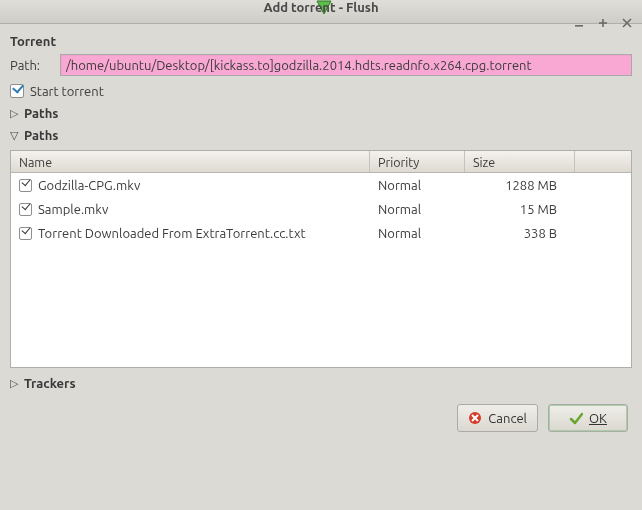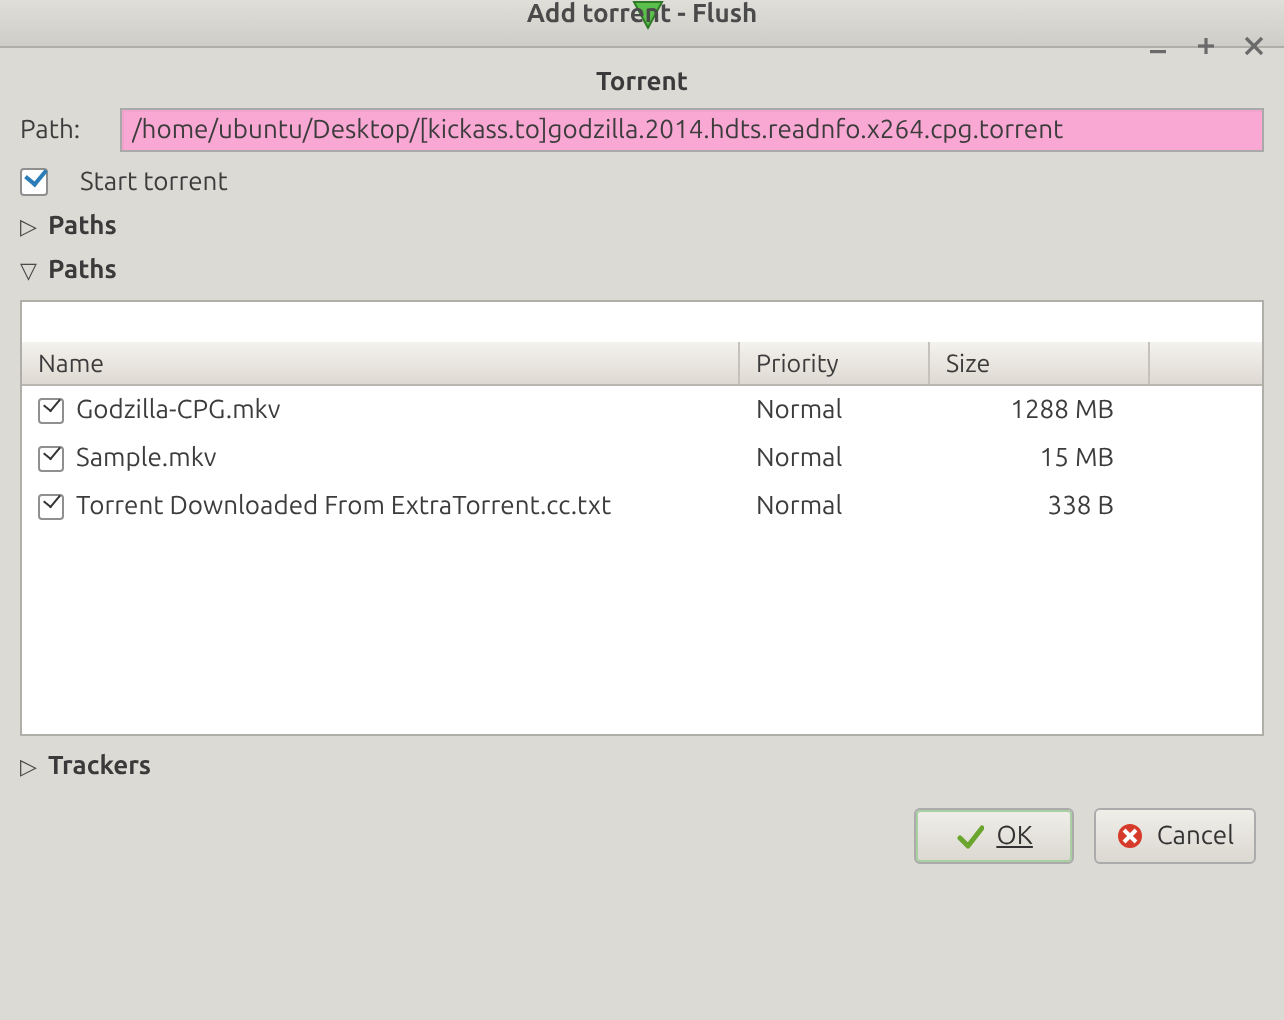--- a/index.html
+++ b/index.html
@@ -50,21 +50,20 @@
     font-size: 14px;
     line-height: 1;
   }
   .content {
     padding: 6px 10px 10px 10px;
   }
   .section-title {
     font-weight: bold;
     color: #3a3a3a;
     margin: 4px 0 6px 0;
-    text-align: center;
   }
   .form-row {
     display: flex;
     align-items: center;
     gap: 6px;
     margin: 4px 0;
   }
   .form-row .label {
     width: 44px;
     text-align: left;
@@ -78,21 +77,21 @@
     padding: 2px 5px;
     font-family: inherit;
     font-size: 13px;
     color: #3c3c3c;
     box-shadow: inset 1px 1px 0 rgba(0,0,0,0.03);
     outline: none;
   }
   .checkbox-row {
     display: flex;
     align-items: flex-end;
-    gap: 16px;
+    gap: 6px;
     margin: 8px 0 0 0;
   }
   .chk {
     width: 14px; height: 14px;
     border: 1px solid #8f8f8f;
     background: #fff;
     border-radius: 2px;
     position: relative;
     display: inline-block;
     cursor: pointer;
@@ -132,21 +131,20 @@
     height: 218px;
     display: flex;
     flex-direction: column;
     overflow: hidden;
   }
   .files-header {
     height: 22px;
     background: linear-gradient(#f4f2ee, #ded9d2);
     border-bottom: 1px solid #b9b6af;
     display: flex;
-    margin-top: 20px;
   }
   .col {
     border-right: 1px solid #c5c2bb;
     display: flex;
     align-items: center;
     padding: 0 8px;
     color: #3c3c3c;
     font-size: 12.5px;
   }
   .col.name { flex: 1; }
@@ -326,33 +324,33 @@
       </div>
     </div>
   </div>
 
   <div class="expander" style="">
     <span class="tri closed"></span>
     <span>Trackers</span>
   </div>
 
   <div class="button-bar">
-    <button class="btn default" type="button">
-      <span class="bicon">
-        <svg width="14" height="14" viewBox="0 0 14 14">
-          <polyline points="2,8 6,12 13,3" fill="none" stroke="#6aa52d" stroke-width="2.5" stroke-linecap="round" stroke-linejoin="round"></polyline>
-        </svg>
-      </span>
-      <span style="text-decoration: underline; text-decoration-color:#333;"><span style="text-decoration:underline">OK</span></span>
-    </button>
     <button class="btn" type="button">
       <span class="bicon">
         <svg width="14" height="14" viewBox="0 0 14 14">
           <circle cx="7" cy="7" r="6" fill="#d63a2a"></circle>
           <line x1="4" y1="4" x2="10" y2="10" stroke="#fff" stroke-width="2"></line>
           <line x1="10" y1="4" x2="4" y2="10" stroke="#fff" stroke-width="2"></line>
         </svg>
       </span>
       <span>Cancel</span>
     </button>
+    <button class="btn default" type="button">
+      <span class="bicon">
+        <svg width="14" height="14" viewBox="0 0 14 14">
+          <polyline points="2,8 6,12 13,3" fill="none" stroke="#6aa52d" stroke-width="2.5" stroke-linecap="round" stroke-linejoin="round"></polyline>
+        </svg>
+      </span>
+      <span style="text-decoration: underline; text-decoration-color:#333;"><span style="text-decoration:underline">OK</span></span>
+    </button>
   </div>
 
 </div>
 
 </body></html>

